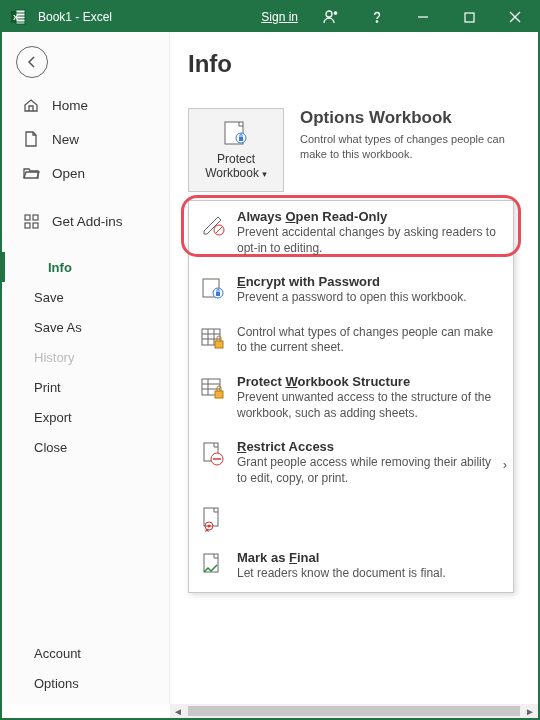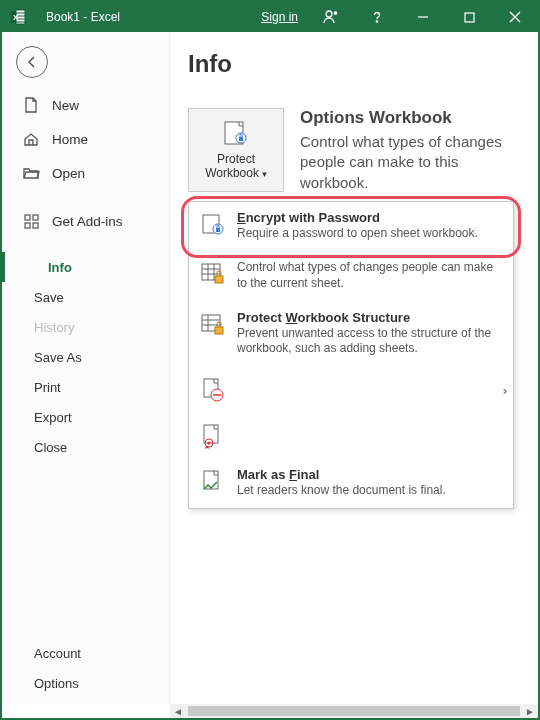--- a/index.html
+++ b/index.html
@@ -1,39 +1,39 @@
 <!DOCTYPE html>
 <html><head>
 <meta charset="utf-8">
 <style>
   * { box-sizing: border-box; margin: 0; padding: 0; font-family: "Segoe UI", Arial, sans-serif; }
   body { width: 540px; height: 720px; background: #fff; overflow: hidden; border: 2px solid #217346; position: relative; }
   .titlebar { height: 30px; background: #217346; color: #fff; display: flex; align-items: center; font-size: 12px; }
   .titlebar .app-icon { width: 32px; display:flex; justify-content:center; }
-  .titlebar .title { flex: 0 0 auto; margin-left: 12px; }
+  .titlebar .title { flex: 0 0 auto; margin-left: 4px; }
   .titlebar .spacer { flex: 1; }
   .titlebar .tbtn { width: 46px; height: 30px; display:flex; align-items:center; justify-content:center; cursor:pointer; }
   .titlebar .tbtn svg { stroke: #fff; }
   .titlebar .signin { padding: 0 10px; cursor:pointer;text-decoration:underline; }
   .content { display:flex; height: calc(100% - 30px - 14px); }
   .sidebar { width: 168px; background: #fbfbfb; border-right: 1px solid #eee; padding-top: 8px; display:flex; flex-direction:column; }
   .back { width:32px; height:32px; margin: 6px 0 10px 14px; border:1px solid #666; border-radius:50%; display:flex; align-items:center; justify-content:center; cursor:pointer;}
   .nav-item { display:flex; align-items:center; height:34px; padding-left:20px; font-size:13.5px; color:#333; cursor:pointer; gap:12px; }
   .nav-item.small { height:30px; padding-left:32px; font-size:13px; }
   .nav-item.active { border-left:3px solid #217346; padding-left:43px; color:#217346; font-weight:600; }
   .nav-item.disabled { color:#bbb; cursor:default; }
   .nav-sep { height: 14px; }
   .nav-bottom { margin-top:auto; padding-bottom:6px;}
   .main { flex:1; position:relative; padding: 18px 12px 0 18px; }
   .page-title { font-size:24px; font-weight:600; color:#333; margin-bottom:30px; }
   .protect-row { display:flex; gap:16px; align-items:flex-start; margin-bottom:8px; }
   .big-btn { width:96px; height:84px; border:1px solid #c8c8c8; background:#f3f3f3; display:flex; flex-direction:column; align-items:center; justify-content:center; font-size:12px; color:#333; cursor:pointer; text-align:center; gap:4px;}
   .big-btn .chev { font-size:9px; }
   .section-title { font-size:17px; font-weight:600; color:#444; margin-bottom:4px;}
-  .section-desc { font-size:15px; color:#555; max-width:210px; line-height:1.35;}
+  .section-desc { font-size:11px; color:#555; max-width:210px; line-height:1.35;}
   .menu { border:1px solid #c8c8c8; background:#fff; width:326px; box-shadow:2px 2px 6px rgba(0,0,0,.15); position:relative; }
   .menu-item { display:flex; padding:8px 10px 10px 10px; gap:10px; cursor:pointer; position:relative;}
   .menu-item .mi-icon { width:28px; flex:0 0 28px; display:flex; align-items:flex-start; justify-content:center; padding-top:2px;}
   .menu-item .mi-text { flex:1; }
   .mi-title { font-size:13px; font-weight:700; color:#333; }
   .mi-title .ul { text-decoration: underline; }
   .mi-desc { font-size:12px; color:#555; line-height:1.3; margin-top:1px;}
   .mi-arrow { position:absolute; right:6px; top:50%; transform:translateY(-50%); font-size:13px; color:#555;}
   .highlight { position:absolute; border:3px solid #e94b5a; border-radius:16px; pointer-events:none; }
   .scrollbar { position:absolute; bottom:0; left:168px; right:0; height:14px; background:#f0f0f0; display:flex; align-items:center;}
@@ -93,35 +93,35 @@
 
 <div class="content">
   <div class="sidebar">
     <div class="back">
       <svg width="16" height="16" viewBox="0 0 16 16" fill="none" stroke="#555" stroke-width="1.5">
           <path d="M10 3 5 8l5 5"></path>
         </svg>
     </div>
     <div class="nav-item">
       <span class="nav-icon">
+          <svg width="16" height="16" fill="none" stroke="#555" stroke-width="1.3">
+            <path d="M2 8l6-5 6 5v6H2z"></path>
+            <path d="M6 14V9h4v5"></path>
+          </svg>
+        </span>
+      <span>Home</span>
+    </div>
+    <div class="nav-item">
+      <span class="nav-icon">
           <svg width="14" height="16" fill="none" stroke="#555" stroke-width="1.3">
             <path d="M2 1h7l3 3v11H2z"></path>
             <path d="M9 1v3h3"></path>
           </svg>
         </span>
       <span>New</span>
-    </div>
-    <div class="nav-item">
-      <span class="nav-icon">
-          <svg width="16" height="16" fill="none" stroke="#555" stroke-width="1.3">
-            <path d="M2 8l6-5 6 5v6H2z"></path>
-            <path d="M6 14V9h4v5"></path>
-          </svg>
-        </span>
-      <span>Home</span>
     </div>
     <div class="nav-item">
       <span class="nav-icon">
           <svg width="17" height="14" fill="none" stroke="#555" stroke-width="1.3">
             <path d="M1 3h5l1 2h8v7H1z"></path>
             <path d="M1 12l2-6h13l-2 6"></path>
           </svg>
         </span>
       <span>Open</span>
     </div>
@@ -137,25 +137,25 @@
         </span>
       <span>Get Add-ins</span>
     </div>
     <div class="nav-sep"></div>
     <div class="nav-item small active">
         <span>Info</span>
       </div>
     <div class="nav-item small">
         <span>Save</span>
       </div>
+    <div class="nav-item small">
+        <span>Save As</span>
+      </div>
     <div class="nav-item small disabled">
         <span>History</span>
-      </div>
-    <div class="nav-item small">
-        <span>Save As</span>
       </div>
     <div class="nav-item small">
         <span>Print</span>
       </div>
     <div class="nav-item small">
         <span>Export</span>
       </div>
     <div class="nav-item small">
         <span>Close</span>
       </div>
@@ -185,33 +185,46 @@
       </div>
       <div>
         <div class="section-title">Options Workbook</div>
         <div class="section-desc">Control what types of changes people can make to this workbook.</div>
       </div>
     </div>
 
     <div class="menu">
       <div class="highlight" style="top:-6px;left:-8px;right:-8px;height:62px;"></div>
 
+      <div class="menu-item">
+        <div class="mi-icon">
+            <svg width="26" height="26" viewBox="0 0 26 26">
+              <path d="M4 20 18 6l3 3L7 23H4z" fill="#fff" stroke="#666"></path>
+              <circle cx="19" cy="19" r="5" fill="#fff" stroke="#d33"></circle>
+              <line x1="15.5" y1="22.5" x2="22.5" y2="15.5" stroke="#d33"></line>
+            </svg>
+          </div>
+        <div class="mi-text">
+            <div class="mi-title">Always <span class="ul">O</span>pen Read-Only</div>
+            <div class="mi-desc">Prevent accidental changes by asking readers to opt-in to editing.</div>
+          </div>
+      </div>
 
       <div class="menu-item">
         <div class="mi-icon">
             <svg width="26" height="26" viewBox="0 0 26 26">
               <rect x="3" y="3" width="16" height="18" fill="#fff" stroke="#666"></rect>
               <circle cx="18" cy="17" r="5" fill="#fff" stroke="#3a7bd5"></circle>
               <rect x="16" y="16" width="4" height="4" fill="#3a7bd5"></rect>
               <path d="M17 16v-2a1 1 0 0 1 2 0v2" fill="none" stroke="#3a7bd5"></path>
             </svg>
           </div>
         <div class="mi-text">
             <div class="mi-title"><span class="ul">E</span>ncrypt with Password</div>
-            <div class="mi-desc">Require a password to open sheet workbook.</div>
+            <div class="mi-desc">Prevent a password to open this workbook.</div>
           </div>
       </div>
 
       <div class="menu-item">
         <div class="mi-icon">
             <svg width="26" height="26" viewBox="0 0 26 26">
               <rect x="2" y="3" width="18" height="16" fill="#fff" stroke="#666"></rect>
               <line x1="2" y1="8" x2="20" y2="8" stroke="#666"></line>
               <line x1="2" y1="13" x2="20" y2="13" stroke="#666"></line>
               <line x1="8" y1="3" x2="8" y2="19" stroke="#666"></line>
@@ -244,20 +257,24 @@
 
       <div class="menu-item">
         <div class="mi-icon">
             <svg width="26" height="26" viewBox="0 0 26 26">
               <rect x="4" y="2" width="14" height="18" fill="#fff" stroke="#666"></rect>
               <path d="M14 2v4h4" fill="none" stroke="#666"></path>
               <circle cx="17" cy="18" r="6" fill="#fff" stroke="#d33"></circle>
               <line x1="13" y1="18" x2="21" y2="18" stroke="#d33" stroke-width="1.5"></line>
             </svg>
           </div>
+        <div class="mi-text">
+            <div class="mi-title"><span class="ul">R</span>estrict Access</div>
+            <div class="mi-desc">Grant people access while removing their ability to edit, copy, or print.</div>
+          </div>
         <div class="mi-arrow">›</div>
       </div>
 
       <div class="menu-item">
         <div class="mi-icon">
             <svg width="26" height="26" viewBox="0 0 26 26">
               <rect x="4" y="2" width="14" height="18" fill="#fff" stroke="#666"></rect>
               <path d="M14 2v4h4" fill="none" stroke="#666"></path>
               <circle cx="9" cy="20" r="4" fill="none" stroke="#d33"></circle>
               <circle cx="9" cy="20" r="1.5" fill="#d33"></circle>

